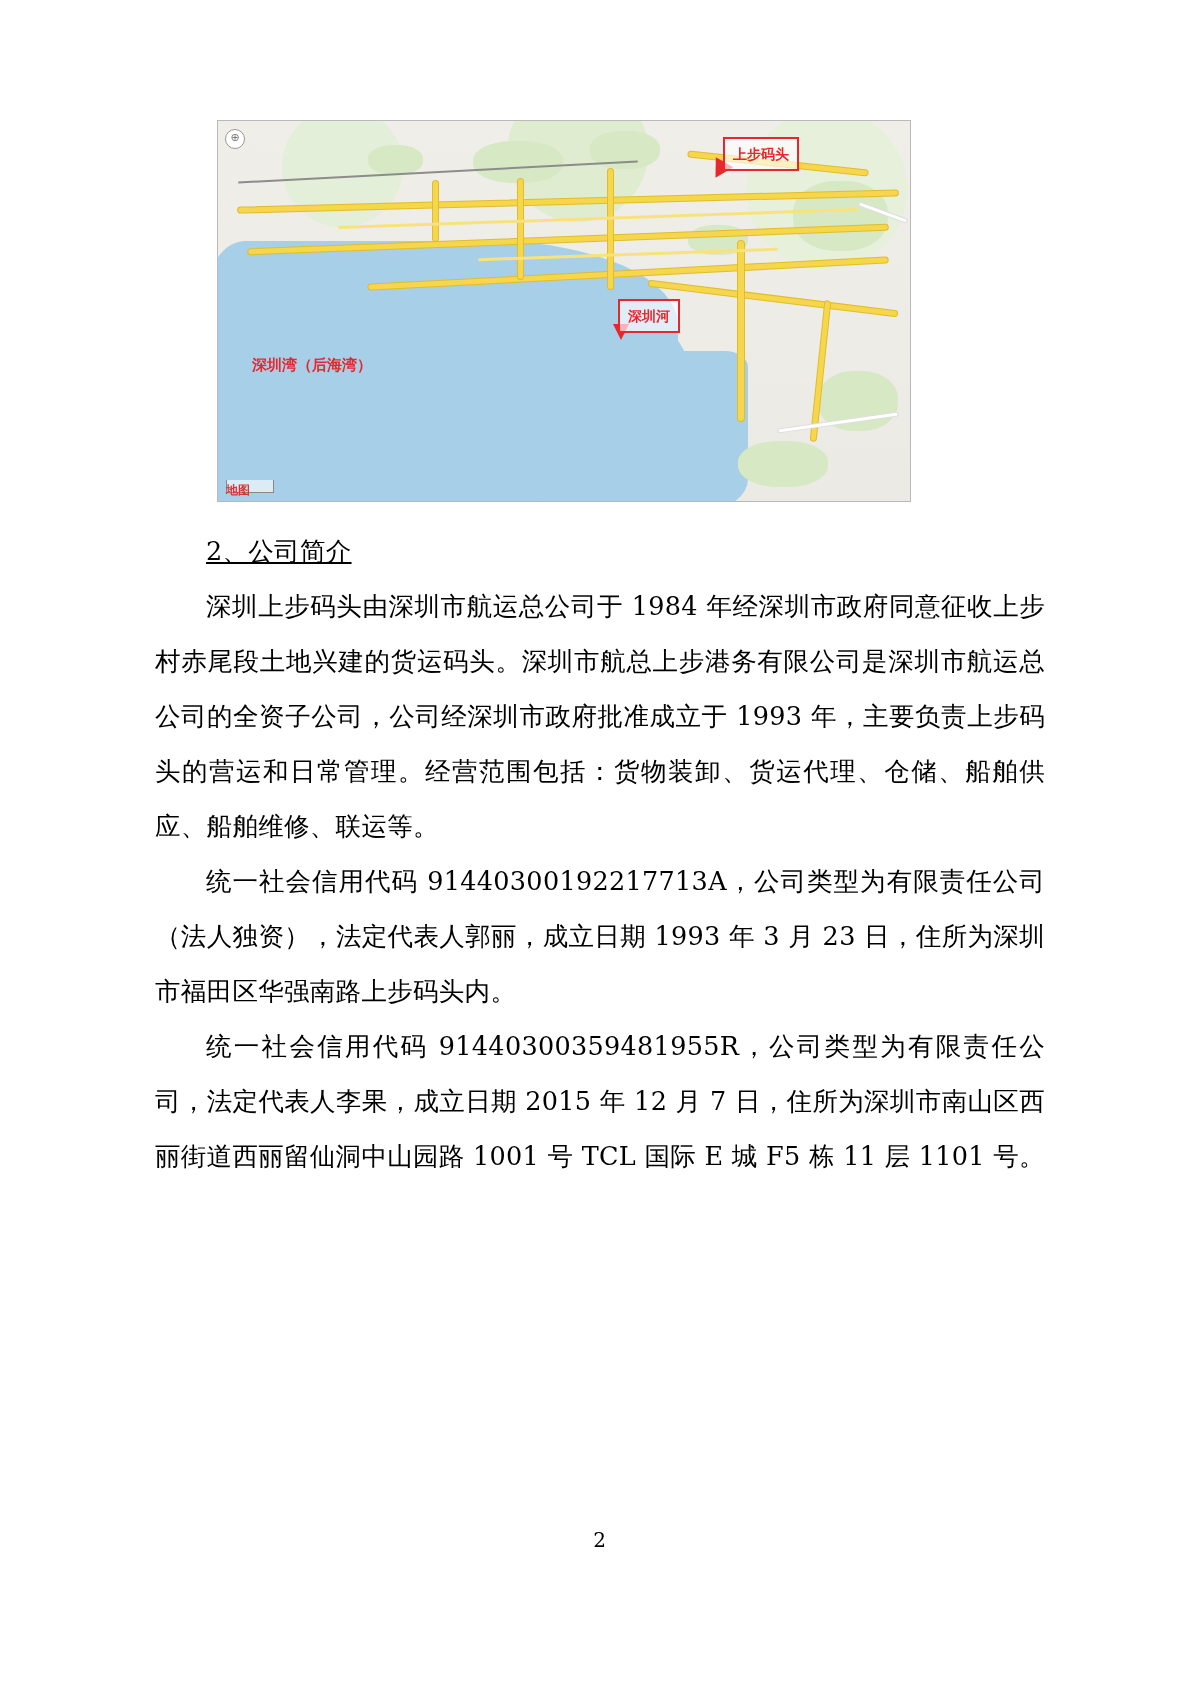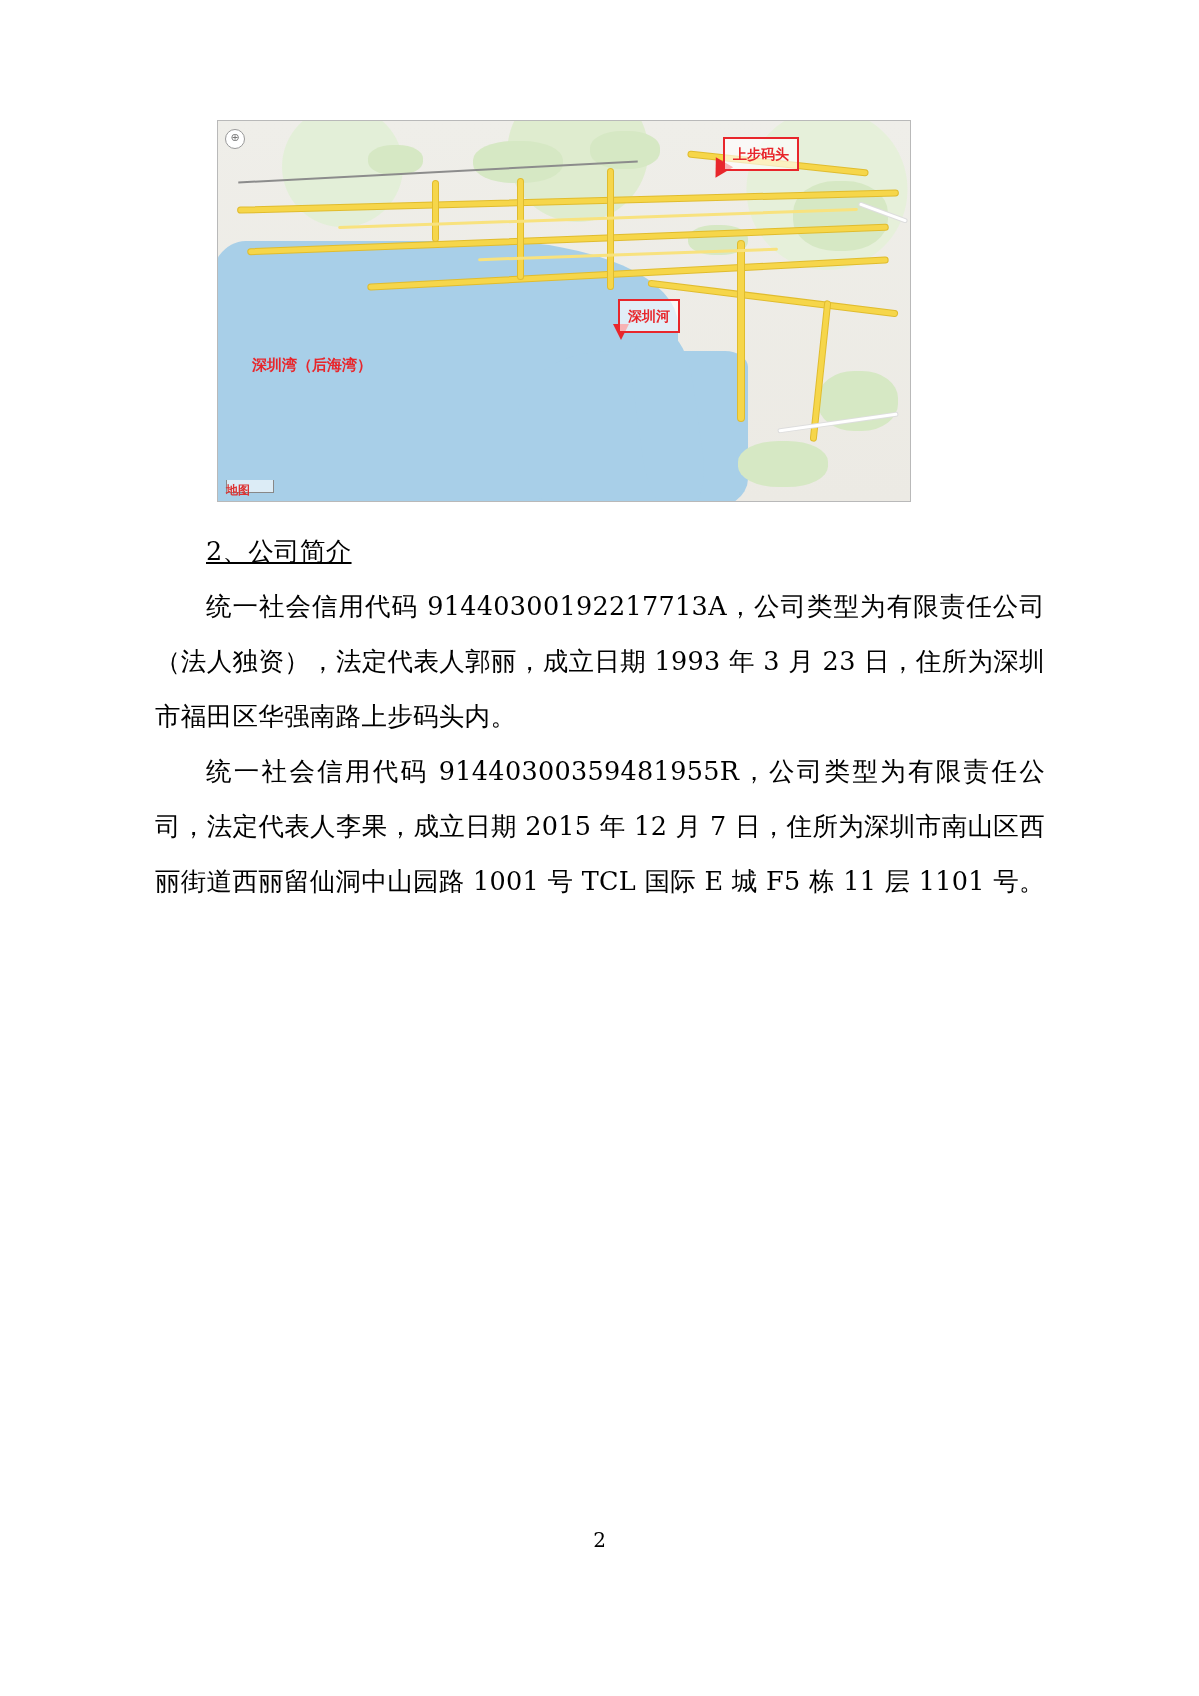--- a/index.html
+++ b/index.html
@@ -234,18 +234,19 @@
       <div class="redlabel l1">深圳湾（后海湾）</div>
 
       <div class="arrow a1"></div>
       <div class="callout c1">上步码头</div>
 
       <div class="arrow a2"></div>
       <div class="callout c2">深圳河</div>
     </div>
 
     <p class="para indent first-after-fig">2、公司简介</p>
+    <p class="para indent">深圳上步码头由深圳市航运总公司于 1984 年经深圳市政府同意征收上步村赤尾段土地兴建的货运码头。深圳市航总上步港务有限公司是深圳市航运总公司的全资子公司，公司经深圳市政府批准成立于 1993 年，主要负责上步码头的营运和日常管理。经营范围包括：货物装卸、货运代理、仓储、船舶供应、船舶维修、联运等。</p>
     <p class="para indent">统一社会信用代码 91440300192217713A，公司类型为有限责任公司（法人独资），法定代表人郭丽，成立日期 1993 年 3 月 23 日，住所为深圳市福田区华强南路上步码头内。</p>
     <p class="para indent">统一社会信用代码 91440300359481955R，公司类型为有限责任公司，法定代表人李果，成立日期 2015 年 12 月 7 日，住所为深圳市南山区西丽街道西丽留仙洞中山园路 1001 号 TCL 国际 E 城 F5 栋 11 层 1101 号。</p>
   </div>
 
   <div class="page-number">2</div>
 </div>
 
 </body></html>

